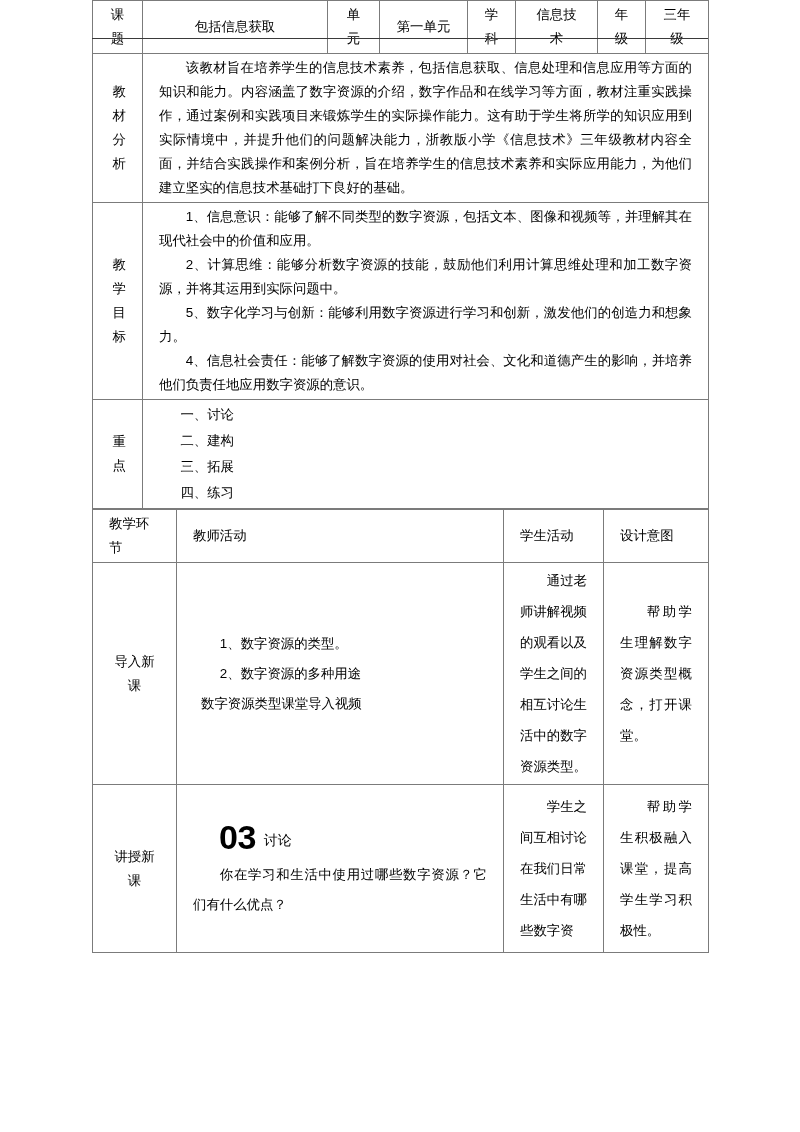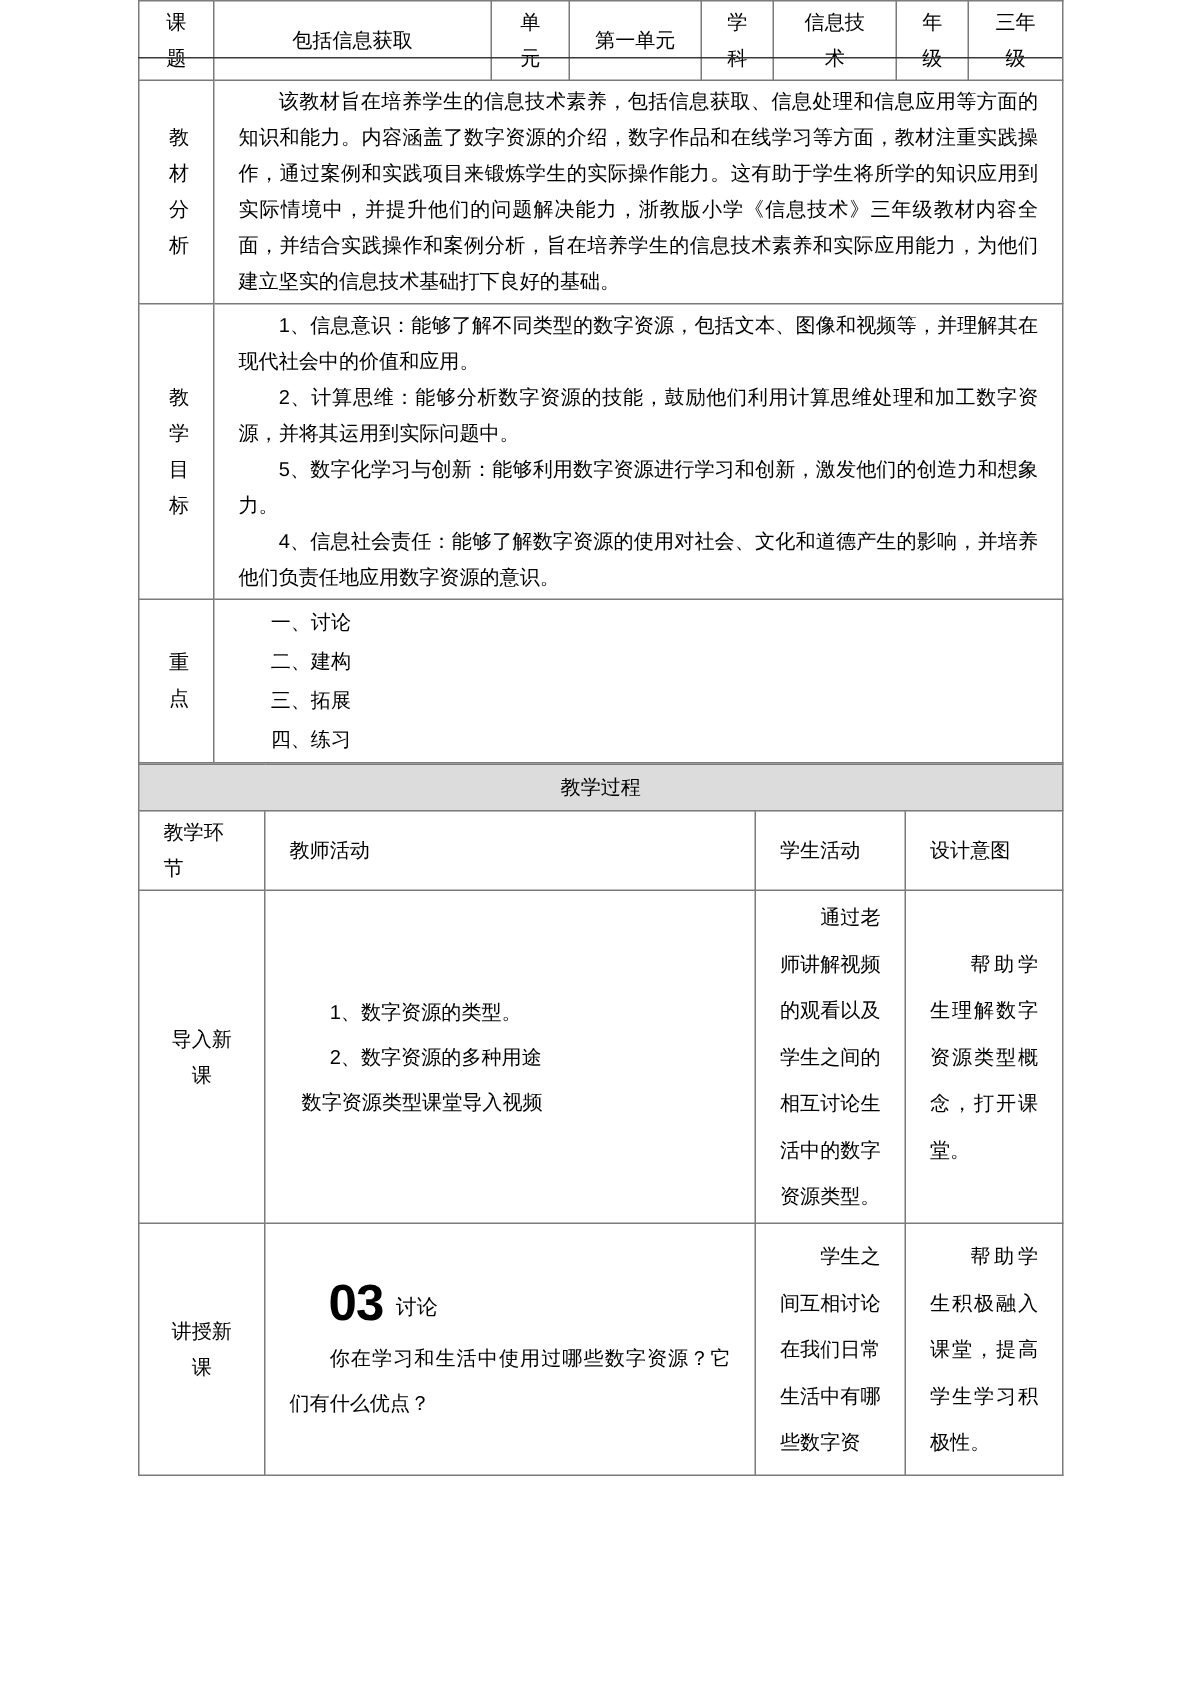--- a/index.html
+++ b/index.html
@@ -196,23 +196,20 @@
 
   <table class="grid t2">
     <colgroup>
       <col style="width:84px">
       <col style="width:327px">
       <col style="width:100px">
       <col style="width:105px">
     </colgroup>
     <tbody>
       <tr>
-        <td class="section-head" colspan="4">教学过程</td>
-      </tr>
-      <tr>
         <td class="col-head">教学环节</td>
         <td class="col-head">教师活动</td>
         <td class="col-head">学生活动</td>
         <td class="col-head">设计意图</td>
       </tr>
 
       <tr style="height:188px">
         <td class="proc-stage">导入新课</td>
         <td class="proc-teacher">
           <p>1、数字资源的类型。</p>

